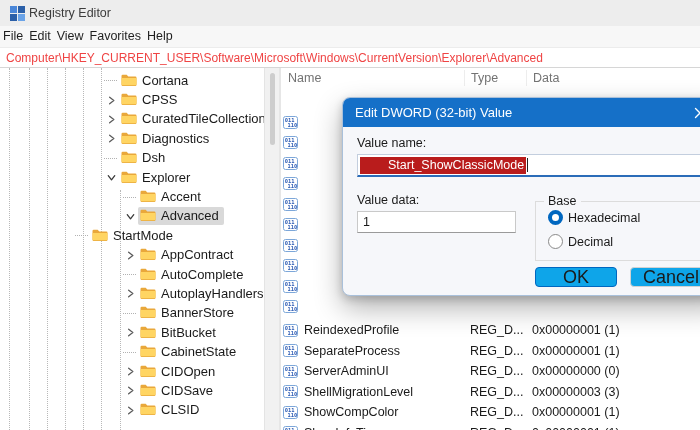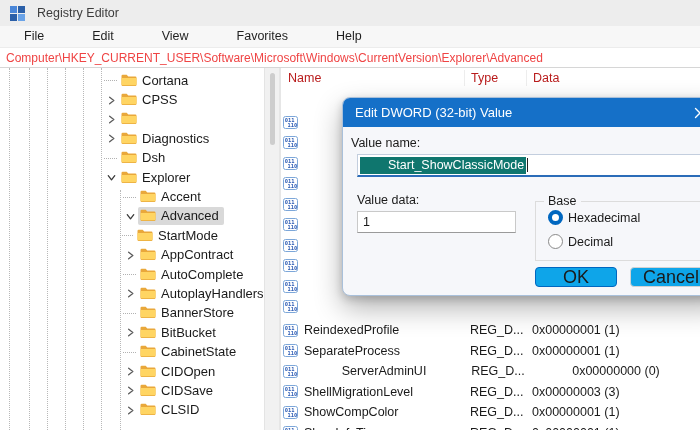--- a/index.html
+++ b/index.html
@@ -1,62 +1,62 @@
 <!DOCTYPE html>
 <html><head>
 <meta charset="utf-8">
 <style>
   * { box-sizing: border-box; margin: 0; padding: 0; }
   html,body { width:700px; height:430px; overflow:hidden; }
   body { font-family:"Liberation Sans", sans-serif; background:#fff; position:relative; color:#1a1a1a; }
 
   
-  .titlebar { height:26px; background:#ededed; display:flex; align-items:center; padding-left:10px; gap:12px; font-size:12.5px; color:#3c3c3c; }
+  .titlebar { height:26px; background:#ededed; display:flex; align-items:center; padding-left:10px; gap:4px; font-size:12.5px; color:#3c3c3c; }
   .menubar { height:22px; background:#f7f7f7; display:flex; align-items:center; font-size:12.5px; color:#1f1f1f; border-bottom:1px solid #ececec; }
-  .menu-item { padding:0 24px; line-height:21px; cursor:default;text-align:right; }
+  .menu-item { padding:0 3px; line-height:21px; cursor:default;text-align:right; }
   .addressbar { height:20px; background:#fff; display:flex; align-items:center; padding-left:6px; font-size:12px; color:#ef4444; border-bottom:1px solid #d6d6d6; white-space:nowrap; }
 
   
   .main { position:absolute; top:68px; left:0; right:0; bottom:0; display:flex; }
   .tree-panel { position:relative; width:264px; overflow:hidden; padding-top:3px; background:#fff; }
   .tree-scroll { width:15px; background:#f1f1f1; border-left:1px solid #e4e4e4; position:relative; }
   .tree-scroll .thumb { position:absolute; left:4.5px; top:5px; width:5px; height:72px; background:#cdcdcd; border-radius:3px; }
   .splitter { width:2px; background:#e6e6e6; }
   .list-panel { position:relative; flex:1; overflow:hidden; background:#fff; }
 
   
   .guide { position:absolute; top:0; bottom:0; width:0; border-left:1px dotted #b8b8b8; }
   .tree-row { height:19.4px; display:flex; align-items:center; white-space:nowrap; font-size:13px; position:relative; cursor:default; }
   .tree-row .chev { width:15px; height:15px; display:flex; align-items:center; justify-content:center; flex:0 0 15px; }
   .tree-row .stub { width:13px; height:0; border-top:1px dotted #b2b2b2; margin-right:2px; flex:0 0 13px; }
   .tree-row .sel-wrap { display:flex; align-items:center; gap:5px; padding:1px 5px 2px 2px; border-radius:2px; }
   .tree-row.selected .sel-wrap { background:#d9d9d9; }
-  .lvl0 { padding-left:104px; } .lvl1 { padding-left:123px; } .lvl2 { padding-left:120px; }
+  .lvl0 { padding-left:104px; } .lvl1 { padding-left:123px; } .lvl2 { padding-left:75px; }
 
   
-  .list-header { height:20px; display:flex; align-items:center; font-size:12.5px; color:#b91c1c; }
+  .list-header { height:20px; display:flex; align-items:center; font-size:12.5px; color:#737373; }
   .lv-col { height:16px; display:flex; align-items:center; }
   .col-name { width:183px; padding-left:7px; }
   .col-type { width:62px; padding-left:6px; border-left:1px solid #ededed; }
   .col-data { flex:1; padding-left:6px; border-left:1px solid #ededed; }
   .lv-rows { position:absolute; top:20px; left:0; right:0; bottom:0; }
   .lv-row { position:absolute; left:0; right:0; height:20px; display:flex; align-items:center; font-size:12.5px; cursor:default; }
   .lv-row .icon-cell { width:17px; margin-left:2px; display:flex; align-items:center; }
   .lv-row .cell-name { width:164px; padding-left:4px; overflow:hidden; white-space:nowrap; }
   .lv-row .cell-type { width:62px; padding-left:6px; white-space:nowrap; }
   .lv-row .cell-data { flex:1; padding-left:6px; white-space:nowrap; }
 
   
   .dialog { position:absolute; left:297px; top:97px; width:384px; height:199px; background:#f6f7fa;
             border:1px solid #a9c0da; border-radius:8px; z-index:5; overflow:hidden;
             box-shadow:0 12px 28px rgba(0,0,0,.30), 0 3px 8px rgba(0,0,0,.18);margin-left:45px; }
   .dlg-title { height:29px; display:flex; align-items:center; padding:0 12px; font-size:13px; color:#fff; }
   .dlg-close { margin-left:auto; display:flex; align-items:center; justify-content:center; width:26px; height:22px; cursor:default; }
   .dlg-body { position:relative; height:168px; font-size:12.5px; }
-  .dlg-label-name { position:absolute; left:8px; top:9px; }
+  .dlg-label-name { position:absolute; left:14px; top:9px; }
   .name-input { position:absolute; left:14px; right:14px; top:27px; height:23px; background:#fff;
                 border:1px solid #c3cede; border-bottom:2px solid #2b6cb8; display:flex; align-items:center; padding:0 2px; }
   .selected-text { background:#0078d7; color:#fff; padding:1px 2px 2px 2px; font-size:12.5px; }
   .caret { width:1px; height:14px; background:#222; margin-left:1px; }
   .dlg-label-data { position:absolute; left:14px; top:66px; }
   .data-input { position:absolute; left:14px; top:84px; width:159px; height:22px; background:#fff;
                 border:1px solid #c9c9c9; border-bottom-color:#9a9a9a; display:flex; align-items:center; padding:0 5px; }
   .groupbox { position:absolute; left:192px; top:74px; width:176px; height:60px; border:1px solid #dcdcdc; }
   .groupbox-label { position:absolute; top:-8px; left:8px; background:#f6f7fa; padding:0 4px; }
   .radio-row { position:absolute; left:12px; display:flex; align-items:center; gap:5px; }
@@ -133,20 +133,21 @@
         <span class="chev">
           <svg width="13" height="13" viewBox="0 0 14 14">
             <path d="M5 3.5 L9.5 7 L5 10.5" fill="none" stroke="#5a5a5a" stroke-width="1.4" stroke-linecap="round" stroke-linejoin="round"></path>
           </svg>
         </span>
         <span class="sel-wrap">
           <svg width="16" height="13" viewBox="0 0 16 13">
             <path d="M0.5 2 a1.2 1.2 0 0 1 1.2 -1.2 h4 l1.6 1.8 h7 a1.2 1.2 0 0 1 1.2 1.2 v7 a1.2 1.2 0 0 1 -1.2 1.2 h-12.6 a1.2 1.2 0 0 1 -1.2 -1.2 z" fill="#e9a83b"></path>
             <path d="M0.5 4.1 h15 v6 a1.2 1.2 0 0 1 -1.2 1.2 h-12.6 a1.2 1.2 0 0 1 -1.2 -1.2 z" fill="#ffd563"></path>
           </svg>
+          <span>CuratedTileCollection</span>
         </span>
       </div>
       <div class="tree-row lvl0">
         <span class="chev">
           <svg width="13" height="13" viewBox="0 0 14 14">
             <path d="M5 3.5 L9.5 7 L5 10.5" fill="none" stroke="#5a5a5a" stroke-width="1.4" stroke-linecap="round" stroke-linejoin="round"></path>
           </svg>
         </span>
         <span class="sel-wrap">
           <svg width="16" height="13" viewBox="0 0 16 13">
@@ -450,21 +451,21 @@
             <svg width="15" height="13" viewBox="0 0 15 13">
               <rect x="0.5" y="0.5" width="14" height="12" rx="2" fill="#fff" stroke="#7da7d9"></rect>
               <text x="1.8" y="5.6" font-size="5.4" font-family="DejaVu Sans Mono, monospace" font-weight="bold" fill="#2f5db5">011</text>
               <text x="4.6" y="11.4" font-size="5.4" font-family="DejaVu Sans Mono, monospace" font-weight="bold" fill="#2f5db5">110</text>
             </svg>
           </span>
           <span class="cell-name">SeparateProcess</span>
           <span class="cell-type">REG_D...</span>
           <span class="cell-data">0x00000001 (1)</span>
         </div>
-        <div class="lv-row" style="top: 273px; text-align: center;">
+        <div class="lv-row" style="top: 273px;">
           <span class="icon-cell">
             <svg width="15" height="13" viewBox="0 0 15 13">
               <rect x="0.5" y="0.5" width="14" height="12" rx="2" fill="#fff" stroke="#7da7d9"></rect>
               <text x="1.8" y="5.6" font-size="5.4" font-family="DejaVu Sans Mono, monospace" font-weight="bold" fill="#2f5db5">011</text>
               <text x="4.6" y="11.4" font-size="5.4" font-family="DejaVu Sans Mono, monospace" font-weight="bold" fill="#2f5db5">110</text>
             </svg>
           </span>
           <span class="cell-name">ServerAdminUI</span>
           <span class="cell-type">REG_D...</span>
           <span class="cell-data">0x00000000 (0)</span>
@@ -514,21 +515,21 @@
     <span>Edit DWORD (32-bit) Value</span>
     <span class="dlg-close">
       <svg width="12" height="12" viewBox="0 0 12 12">
           <path d="M1.5 1.5 L10.5 10.5 M10.5 1.5 L1.5 10.5" stroke="#fff" stroke-width="1.3" stroke-linecap="round"></path>
         </svg>
     </span>
   </div>
   <div class="dlg-body">
     <div class="dlg-label-name">Value name:</div>
     <div class="name-input">
-      <span class="selected-text" style="background: #0f766e; padding-left: 28px;">Start_ShowClassicMode</span>
+      <span class="selected-text" style="background: #b91c1c; padding-left: 28px;">Start_ShowClassicMode</span>
       <span class="caret"></span>
     </div>
 
     <div class="dlg-label-data">Value data:</div>
     <div class="data-input">
       <span>1</span>
     </div>
 
     <div class="groupbox">
       <div class="groupbox-label">Base</div>

